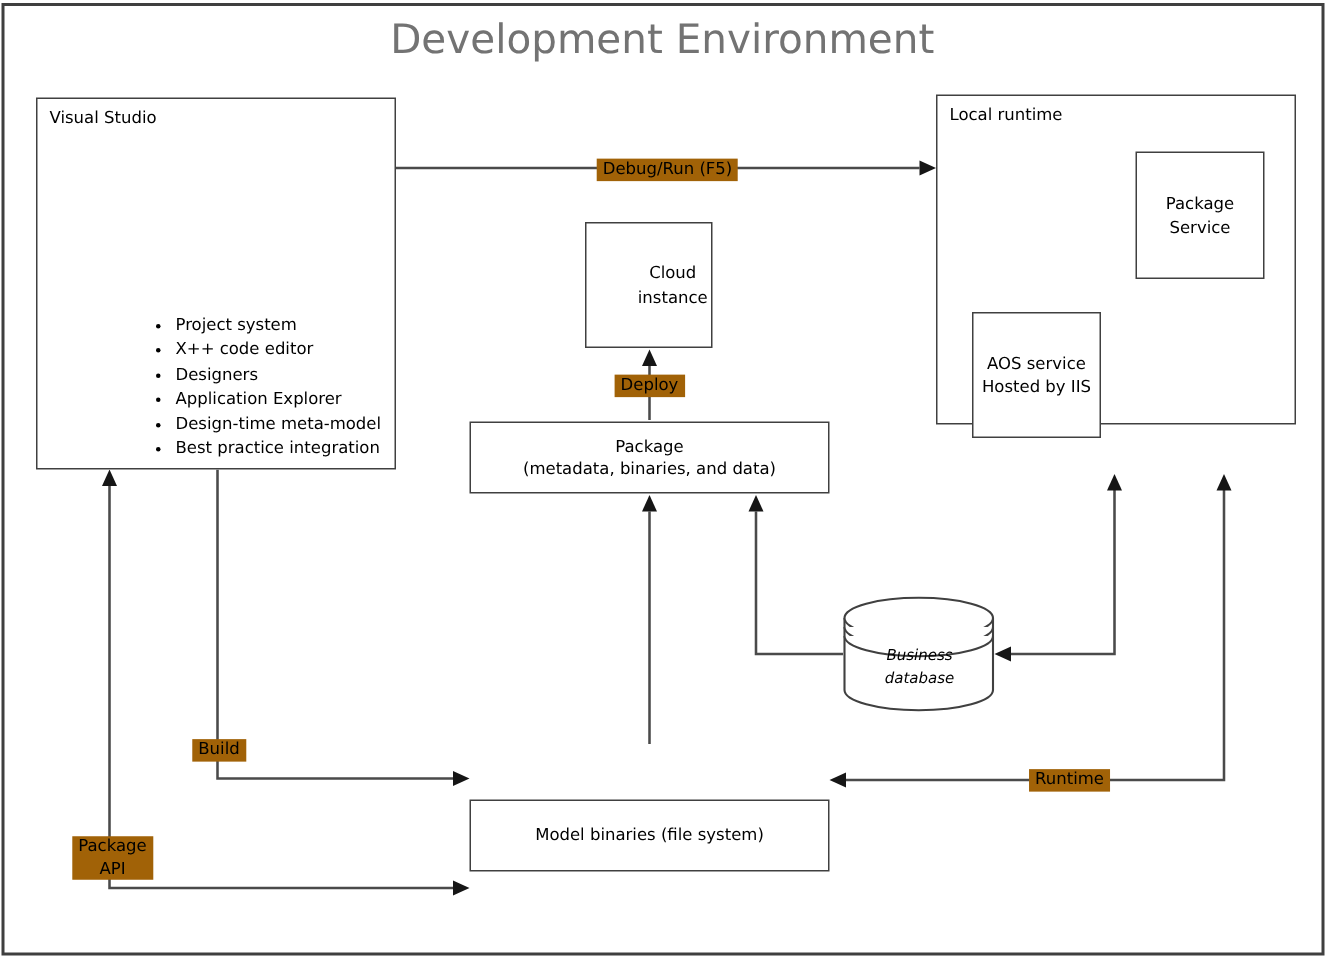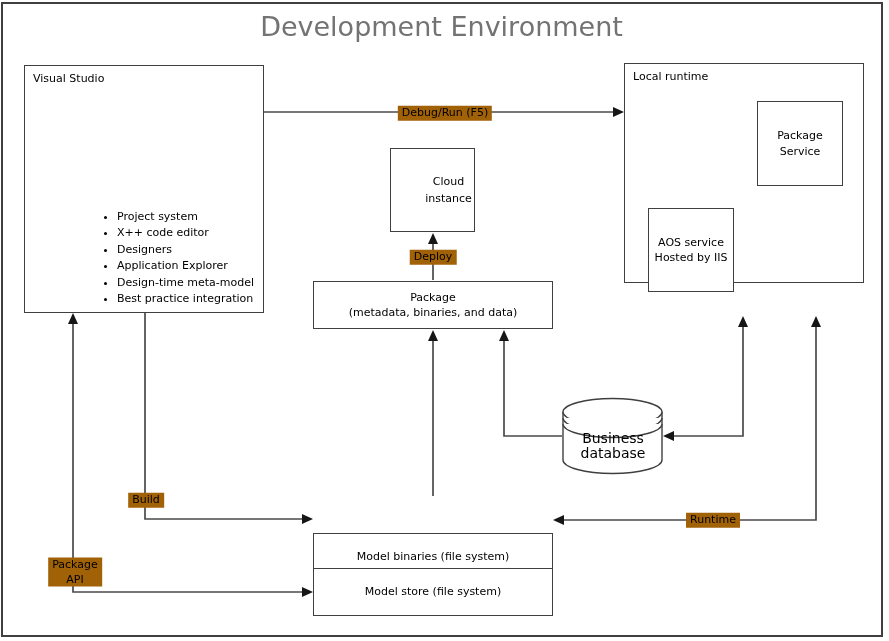--- a/index.html
+++ b/index.html
@@ -34,21 +34,21 @@
   .lr-box { left:624px; top:63px; width:240px; height:220px; }
   .batch-box   { left:23px;  top:37px;  width:86px; height:85px; line-height:15.5px; }
   .storage-box { left:132px; top:37px;  width:86px; height:85px; line-height:15.5px; }
   .aos-box     { left:23px;  top:144px; width:86px; height:84px; line-height:15.5px; }
   .cloud-box   { left:390px; top:148px; width:85px; height:84px; line-height:17px;padding-left:32px; }
   .package-box  { left:313px; top:281px; width:240px; height:48px; line-height:15.5px; }
   .binaries-box { left:313px; top:497px; width:240px; height:48px;margin-top:36px; }
   .store-box    { left:313px; top:568px; width:240px; height:48px; }
   .db-label {
     position:absolute; left:563px; top:431px; width:100px; text-align:center;
-    font-size:14px; line-height:14.5px; white-space:pre-line;
+    font-size:10px; line-height:14.5px; white-space:pre-line;font-style:italic;
   }
   .line-label {
     position:absolute; transform:translate(-50%,-50%); font-size:11px;
     background:#a16207; padding:0 4px; white-space:pre-line; text-align:center;
     line-height:14.5px;
   }
   .lbl-debug    { left:445px; top:113px; }
   .lbl-deploy   { left:433px; top:257px; }
   .lbl-build    { left:146px; top:500px; }
   .lbl-runtime  { left:713px; top:520px; }
@@ -144,21 +144,20 @@
 instance</div>
 
   <div class="box center-text package-box">Package
 (metadata, binaries, and data)</div>
 
   <div class="db-label">Business
 database</div>
 
   <div class="box center-text binaries-box">Model binaries (file system)</div>
 
-  <div class="box center-text store-box">Model store (file system)</div>
 
   <div class="line-label lbl-debug">Debug/Run (F5)</div>
   <div class="line-label lbl-deploy">Deploy</div>
   <div class="line-label lbl-build">Build</div>
   <div class="line-label lbl-runtime">Runtime</div>
   <div class="line-label lbl-metadata">Package
 API</div>
 
 </div>
 

